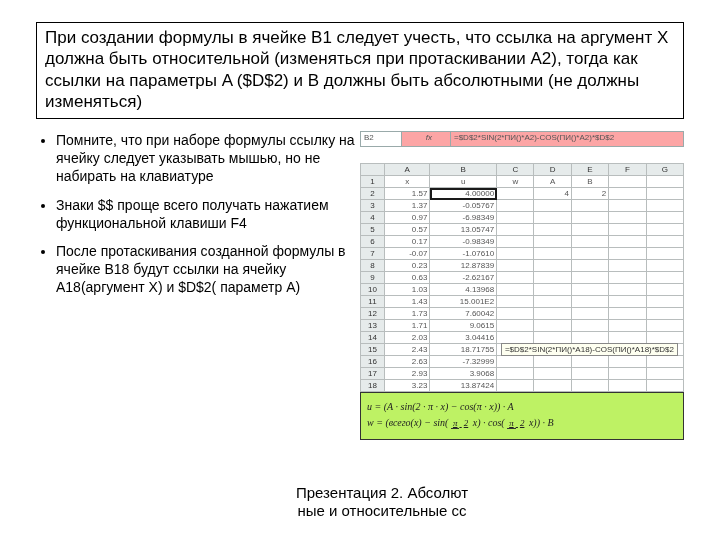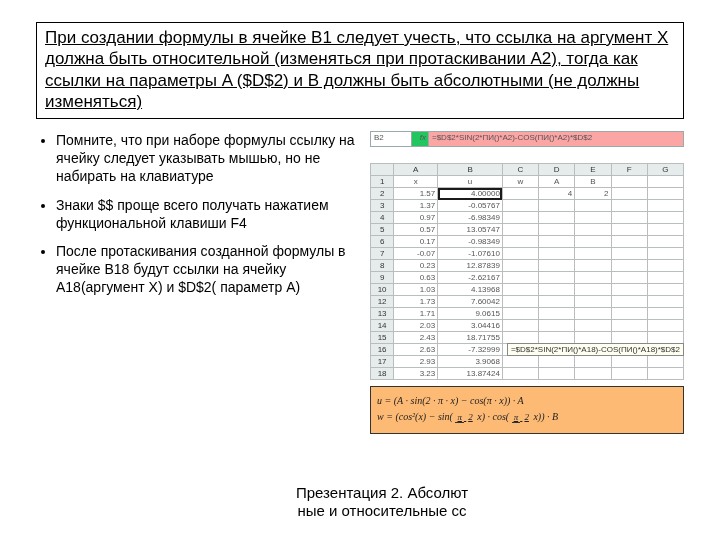--- a/index.html
+++ b/index.html
@@ -18,26 +18,25 @@
     width: 720px;
     height: 540px;
     box-sizing: border-box;
     padding: 22px 36px 0 36px;
   }
   .title-box {
     border: 1.5px solid #000;
     padding: 4px 8px 6px 8px;
     line-height: 1.25;
     font-size: 17px;
-    text-decoration: underline;
   }
   .body-row {
     display: flex;
     margin-top: 12px;
-    gap: 14px;
+    gap: 4px;
   }
   .bullets {
     flex: 0 0 300px;
     list-style: disc;
     padding-left: 20px;
     margin: 0;
     font-size: 14px;
     line-height: 1.3;
   }
   .bullets li {
@@ -61,22 +60,22 @@
     width: 34px;
     border-right: 1px solid #9aa;
     padding: 1px 3px;
     background: #fff;
   }
   .formula-bar .fx {
     width: 12px;
     text-align: right;
     font-style: italic;
     border-right: 1px solid #9aa;
-    padding: 1px 2px;
-    background: #22c55e;
+    padding: 1px 18px;
+    background: #fca5a5;
   }
   .formula-bar .formula {
     flex: 1;
     padding: 1px 3px;
     background: #fca5a5;
     white-space: nowrap;
     overflow: hidden;
   }
   table.grid {
     border-collapse: collapse;
@@ -112,29 +111,28 @@
   .tooltip {
     position: absolute;
     font-size: 8px;
     background: #fefff0;
     border: 1px solid #888;
     padding: 1px 3px;
     color: #333;
     white-space: nowrap;
   }
   .eq-box {
-    margin-top: 6px;
     border: 1px solid #333;
     padding: 6px 6px 8px 6px;
     font-size: 10px;
     font-style: italic;
     font-family: "Times New Roman", Times, serif;
     line-height: 1.6;
     color: #222;
-    background: #fdba74;
+    background: #bef264;
   }
   .eq-box .row {
     white-space: nowrap;
   }
   .frac-inline {
     display: inline-block;
     vertical-align: middle;
     text-align: center;
     font-size: 9px;
     line-height: 1;
@@ -295,20 +293,30 @@
               <th class="rowhdr">10</th>
               <td>1.03</td>
               <td>4.13968</td>
               <td></td>
               <td></td>
               <td></td>
               <td></td>
               <td></td>
             </tr>
             <tr>
+              <th class="rowhdr">11</th>
+              <td>1.43</td>
+              <td>15.001E2</td>
+              <td></td>
+              <td></td>
+              <td></td>
+              <td></td>
+              <td></td>
+            </tr>
+            <tr>
               <th class="rowhdr">12</th>
               <td>1.73</td>
               <td>7.60042</td>
               <td></td>
               <td></td>
               <td></td>
               <td></td>
               <td></td>
             </tr>
             <tr>
@@ -367,28 +375,28 @@
               <td>13.87424</td>
               <td></td>
               <td></td>
               <td></td>
               <td></td>
               <td></td>
             </tr>
           </tbody>
       </table>
 
-      <div class="tooltip" style="right:0; top:212px;text-align:right;">
+      <div class="tooltip" style="right:6px; top:212px;text-align:right;">
         <span>=$D$2*SIN(2*ПИ()*A18)-COS(ПИ()*A18)*$D$2</span>
       </div>
 
       <div class="eq-box">
         <div class="row">u = (A · sin(2 · π · x) − cos(π · x)) · A</div>
         <div class="row">
-          <span>w = (cos²(x) − sin(</span>
+          <span>w = (всего(x) − sin(</span>
           <span class="frac-inline">
             <span class="num">π</span>
             <span class="den">2</span>
           </span>
           <span> x) · cos(</span>
           <span class="frac-inline">
             <span class="num">π</span>
             <span class="den">2</span>
           </span>
           <span> x)) · B</span>

